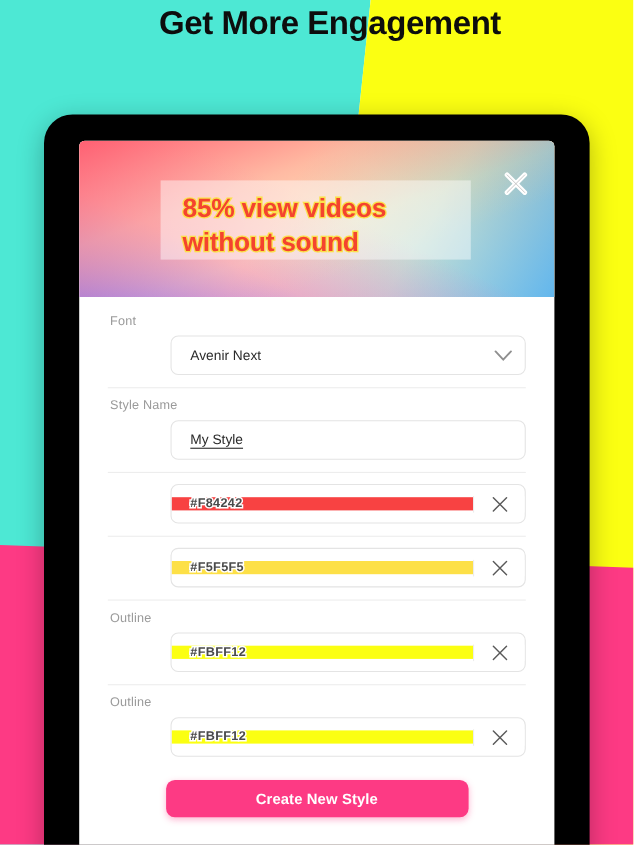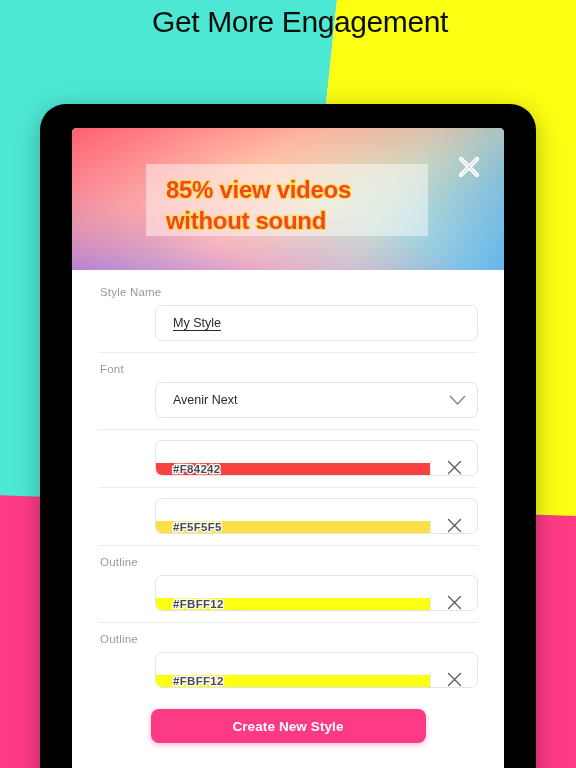--- a/index.html
+++ b/index.html
@@ -12,21 +12,21 @@
   
   #bg{position:absolute;inset:0;overflow:hidden;}
   .bg-layer{position:absolute;inset:0;}
   .bg-teal{background:#4de8d4;clip-path:polygon(0 0, 58.5% 0, 44.5% 100%, 0 100%);}
   .bg-yellow{background:#fbff12;clip-path:polygon(58.5% 0, 100% 0, 100% 100%, 44.5% 100%);}
   .bg-pink{background:#fd3a84;clip-path:polygon(0 64.5%, 100% 67.2%, 100% 100%, 0 100%);}
 
   
   #headline{
     position:absolute;left:0;right:0;top:2px;text-align:center;
-    font-weight:normal;font-size:30px;line-height:39px;color:#0d0d0d;
+    font-weight:bold;font-size:30px;line-height:39px;color:#0d0d0d;
     letter-spacing:-0.4px;
     padding-left:24px;
   }
   #headline div{display:block;}
 
   
   #tablet{
     position:absolute;left:40px;top:104px;width:496px;height:680px;
     background:#000000;border-radius:26px 26px 0 0;
     box-shadow:0 6px 24px rgba(0,0,0,.28);
@@ -78,21 +78,21 @@
     box-sizing:border-box;overflow:hidden;
   }
   .ctrl-text{
     flex:1;padding-left:17px;font-size:12.5px;color:#2b2b2b;
   }
   .ctrl-text.underlined{text-decoration:underline;text-underline-offset:3px;}
   .chevron{width:40px;display:flex;align-items:center;justify-content:center;}
 
   
   .color-ctrl{
-    width:323px;height:36px;display:flex;align-items:flex-end;
+    width:323px;height:36px;display:flex;align-items:center;
     border-radius:7px;box-sizing:border-box;overflow:hidden;
     border:1px solid #e4e4e4;
   }
   .swatch{
     flex:1;display:flex;align-items:center;padding-left:17px;
   }
   .swatch-code{
     font-size:11.5px;font-weight:bold;color:#4a4a4a;letter-spacing:.3px;
     -webkit-text-stroke:2.6px #ffffff;paint-order:stroke fill;
   }
@@ -134,43 +134,43 @@
         <svg width="26" height="26" viewBox="0 0 26 26" aria-hidden="true">
           <path d="M5 5 L21 21 M21 5 L5 21" stroke="#ffffff" stroke-width="4.4" stroke-linecap="round" fill="none"></path>
           <path d="M5 5 L21 21 M21 5 L5 21" stroke="#b9b9b9" stroke-width="0.8" stroke-linecap="round" fill="none" opacity=".9"></path>
         </svg>
       </div>
     </div>
 
     <div id="form">
 
       <div class="field sep">
-        <div class="label">Style Name</div>
-        <div class="ctrl-row">
-          <div class="ctrl">
-            <span class="ctrl-text underlined" title="Style Name">My Style</span>
-          </div>
-        </div>
-      </div>
-
-      <div class="field sep">
         <div class="label">Font</div>
         <div class="ctrl-row">
           <div class="ctrl">
             <span class="ctrl-text">Avenir Next</span>
             <span class="chevron">
               <svg width="17" height="11" viewBox="0 0 17 11" aria-hidden="true">
                 <path d="M1.5 1.5 L8.5 9 L15.5 1.5" stroke="#8f8f8f" stroke-width="1.7" fill="none" stroke-linecap="round" stroke-linejoin="round"></path>
               </svg>
             </span>
           </div>
         </div>
       </div>
 
       <div class="field sep">
+        <div class="label">Style Name</div>
+        <div class="ctrl-row">
+          <div class="ctrl">
+            <span class="ctrl-text underlined" title="Style Name">My Style</span>
+          </div>
+        </div>
+      </div>
+
+      <div class="field sep">
         <div class="ctrl-row">
           <div class="color-ctrl">
             <div class="swatch" style="background: rgb(248, 66, 66);">
               <span class="swatch-code">#F84242</span>
             </div>
             <div class="clear-btn">
               <svg width="15" height="15" viewBox="0 0 15 15" aria-hidden="true">
                 <path d="M1.5 1.5 L13.5 13.5 M13.5 1.5 L1.5 13.5" stroke="#5a5a5a" stroke-width="1.3" stroke-linecap="round" fill="none"></path>
               </svg>
             </div>

